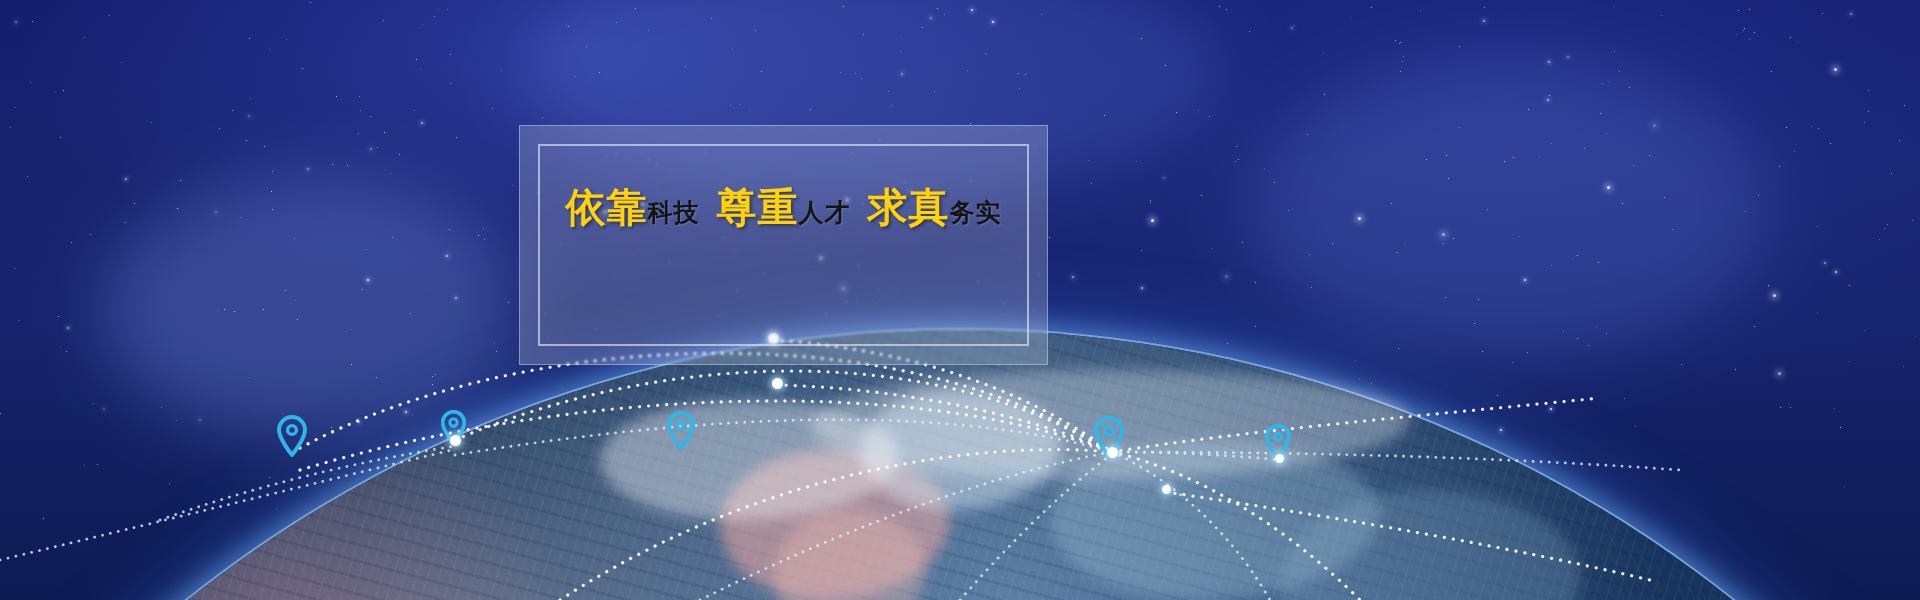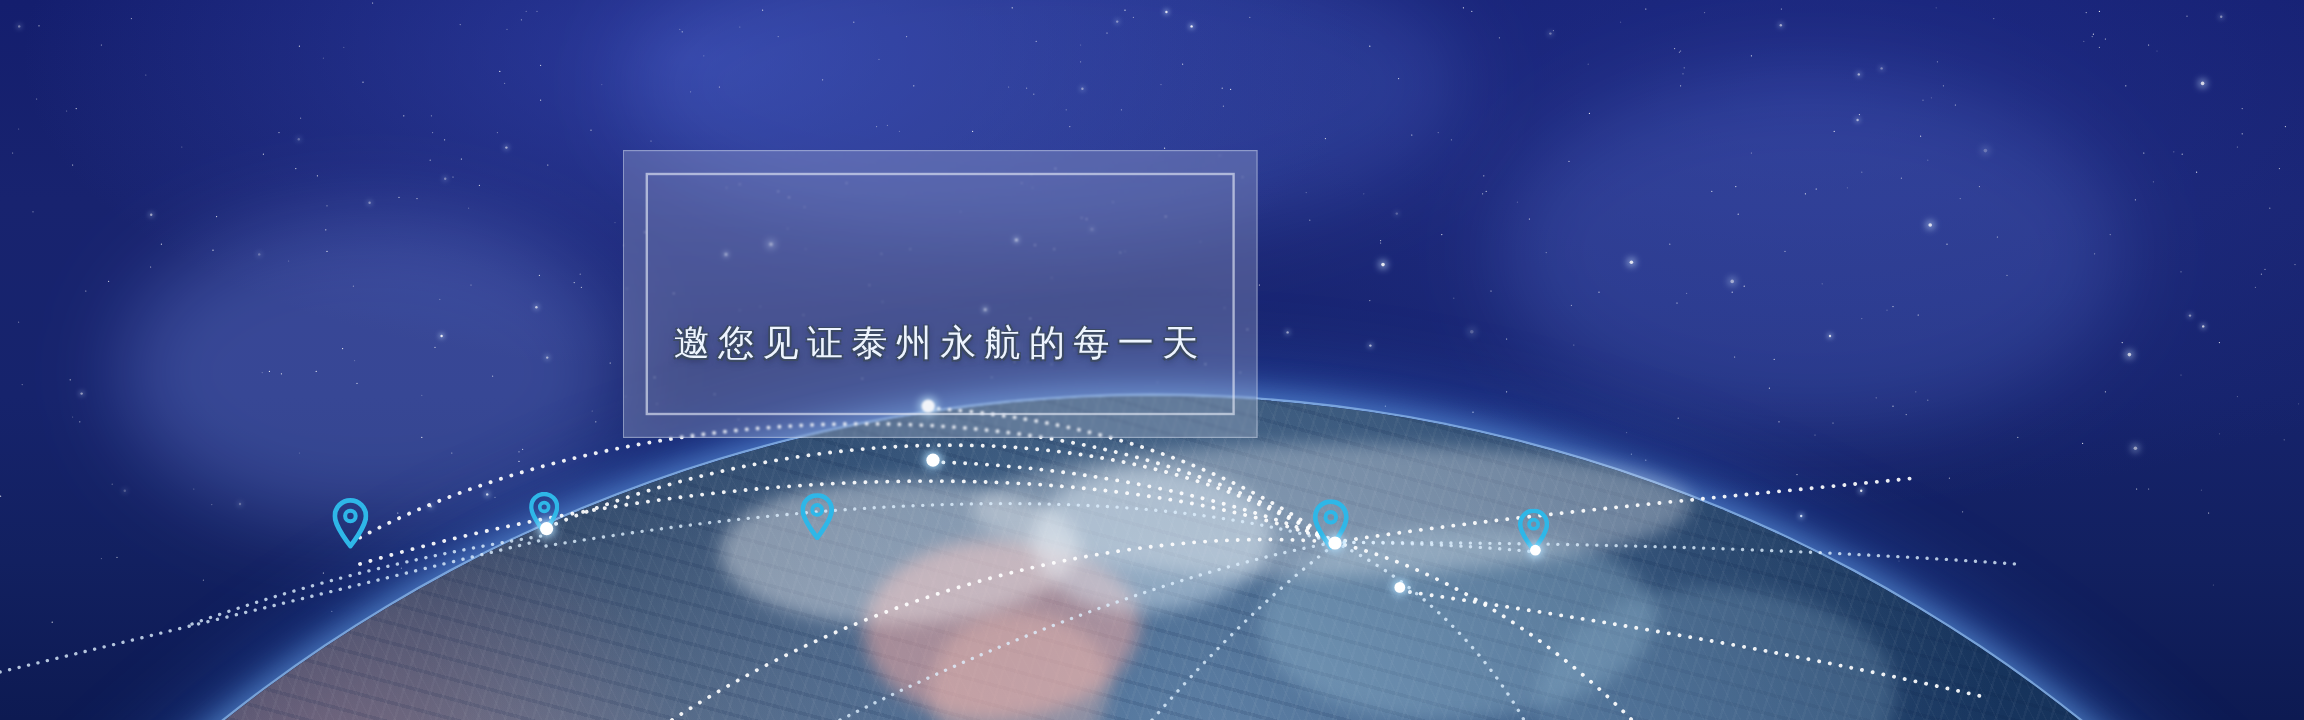--- a/index.html
+++ b/index.html
@@ -638,17 +638,19 @@
   <div class="dotmark" style="left:768px;  top:333px; width:11px; height:11px;"></div>
   <div class="dotmark" style="left:772px;  top:378px; width:11px; height:11px;"></div>
   <div class="dotmark" style="left:450px;  top:435px; width:11px; height:11px;"></div>
   <div class="dotmark" style="left:1107px; top:447px; width:11px; height:11px;"></div>
   <div class="dotmark" style="left:1275px; top:454px; width:9px;  height:9px;"></div>
   <div class="dotmark" style="left:1162px; top:485px; width:9px;  height:9px;"></div>
 
   <div class="panel">
     <div class="panel-inner"></div>
 
-
-    <div class="subline">邀您见证泰州永航的每一天</div>
+    <div class="headline">
+      <span class="hl-big">依靠</span><span class="hl-sm">科技</span><span class="hl-gap"></span><span class="hl-big">尊重</span><span class="hl-sm">人才</span><span class="hl-gap"></span><span class="hl-big">求真</span><span class="hl-sm">务实</span>
+    </div>
+
   </div>
 
 </div>
 
 </body></html>

